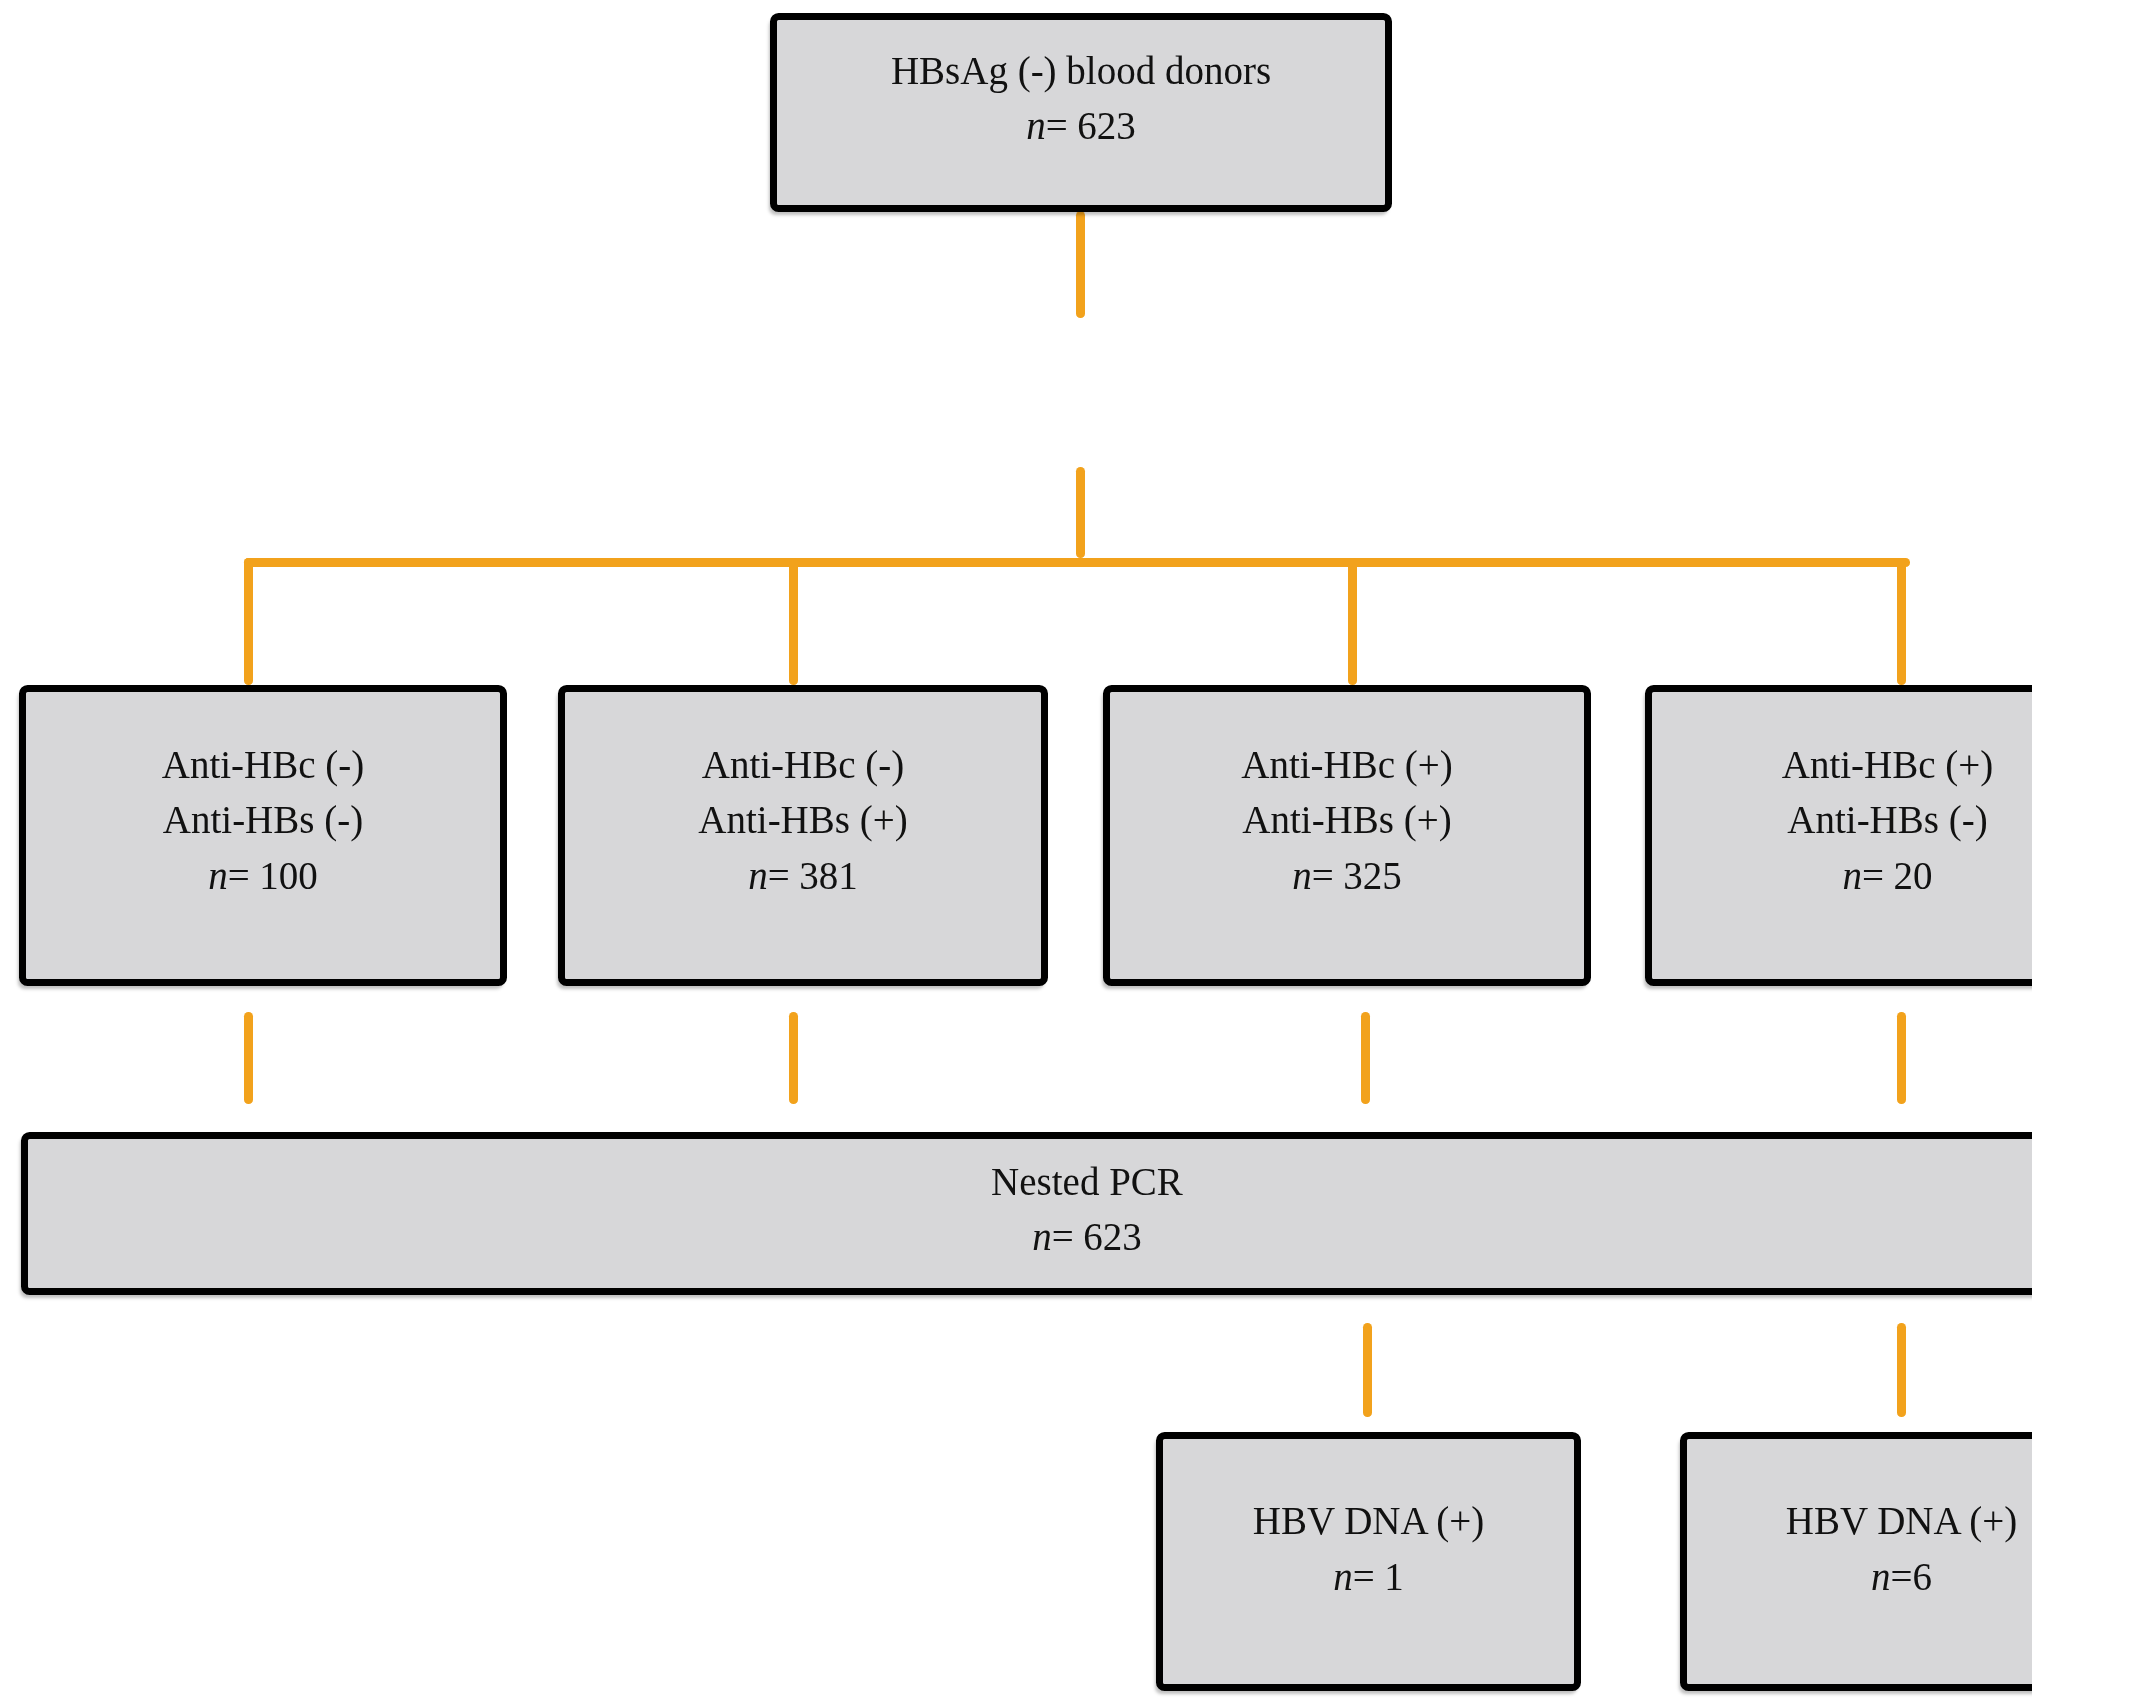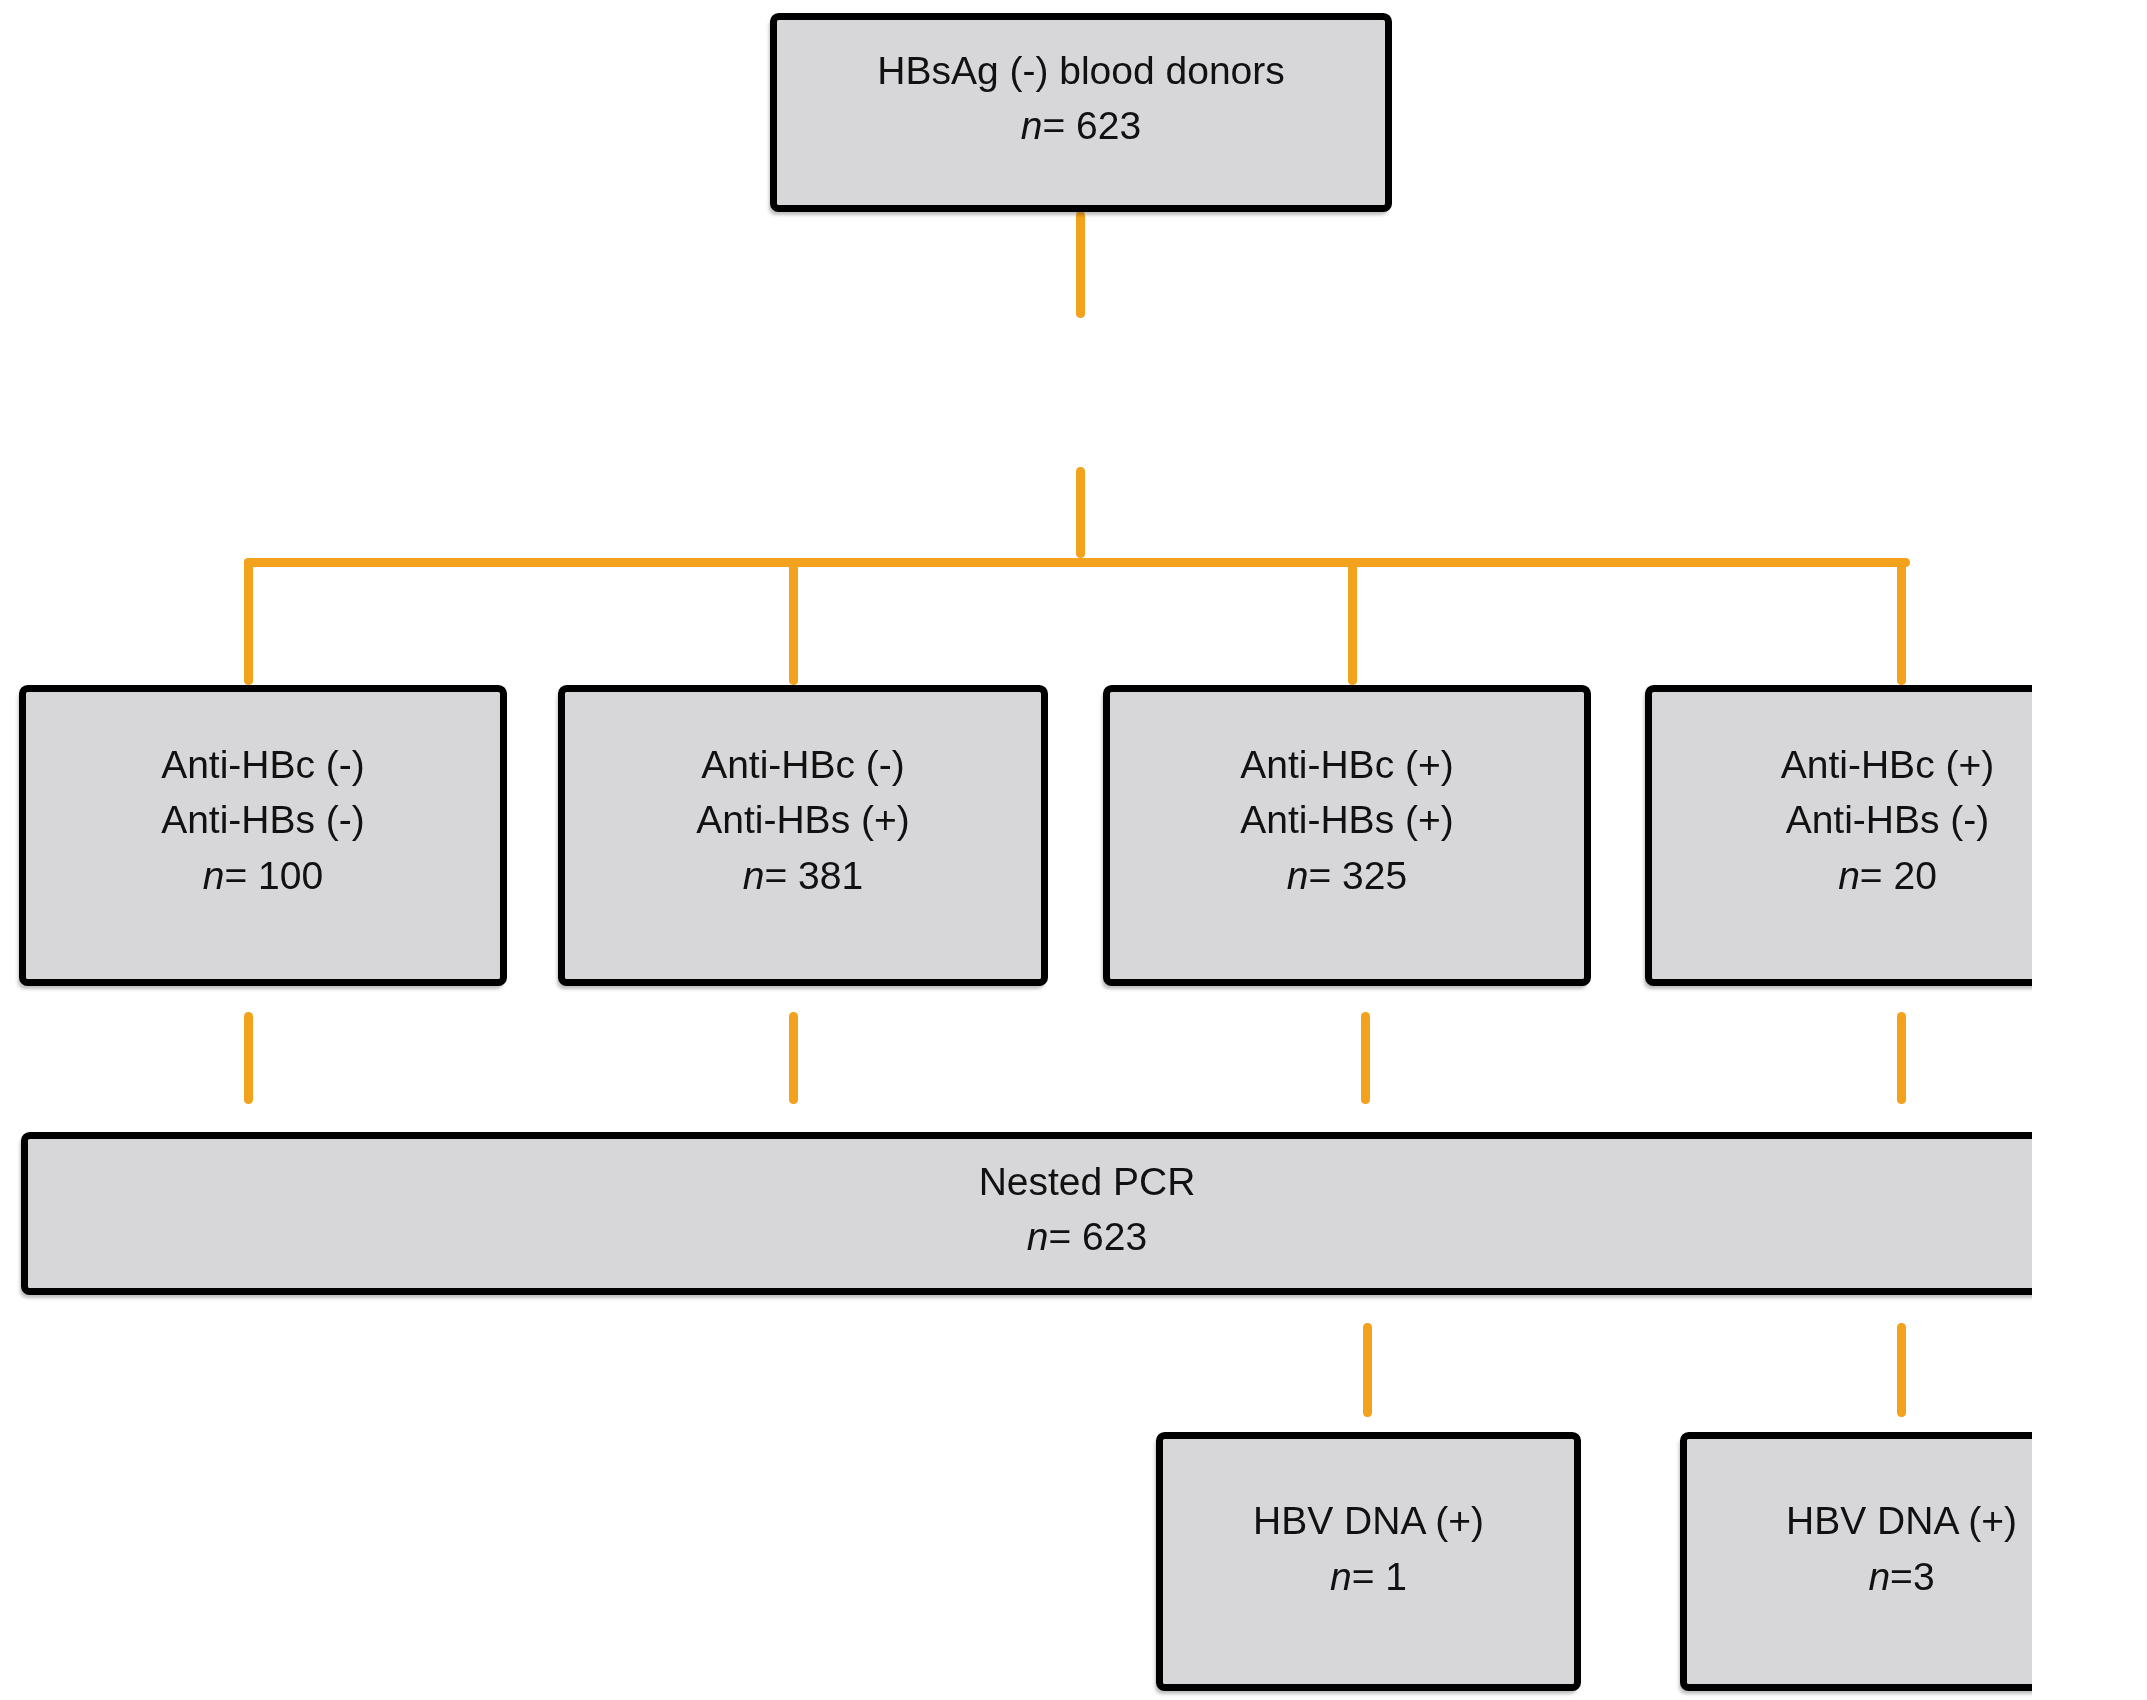--- a/index.html
+++ b/index.html
@@ -7,21 +7,21 @@
     --box-fill:#d7d7d9;
     --box-border:#000000;
     --connector:#f2a21c;
     --text:#111111;
   }
   html,body{margin:0;padding:0;background:var(--background);}
   #canvas{
     position:relative;
     width:2032px;height:1700px;
     background:var(--background);
-    font-family:Liberation Sans, sans-serif;
+    font-family:Liberation Serif, serif;
     color:var(--text);
     overflow:hidden;
   }
   .box{
     position:absolute;
     box-sizing:border-box;
     background:var(--box-fill);
     border:7.7px solid var(--box-border);
     border-radius:8.6px;
     display:flex;
@@ -119,17 +119,17 @@
     <div class="bline nline">n= 623</div>
   </div>
 
   <div class="box b-r1">
     <div class="bline">HBV DNA (+)</div>
     <div class="bline nline">n= 1</div>
   </div>
 
   <div class="box b-r2">
     <div class="bline">HBV DNA (+)</div>
-    <div class="bline nline">n=3</div>
+    <div class="bline nline">n=6</div>
   </div>
 
 </div>
 
 
 </body></html>

